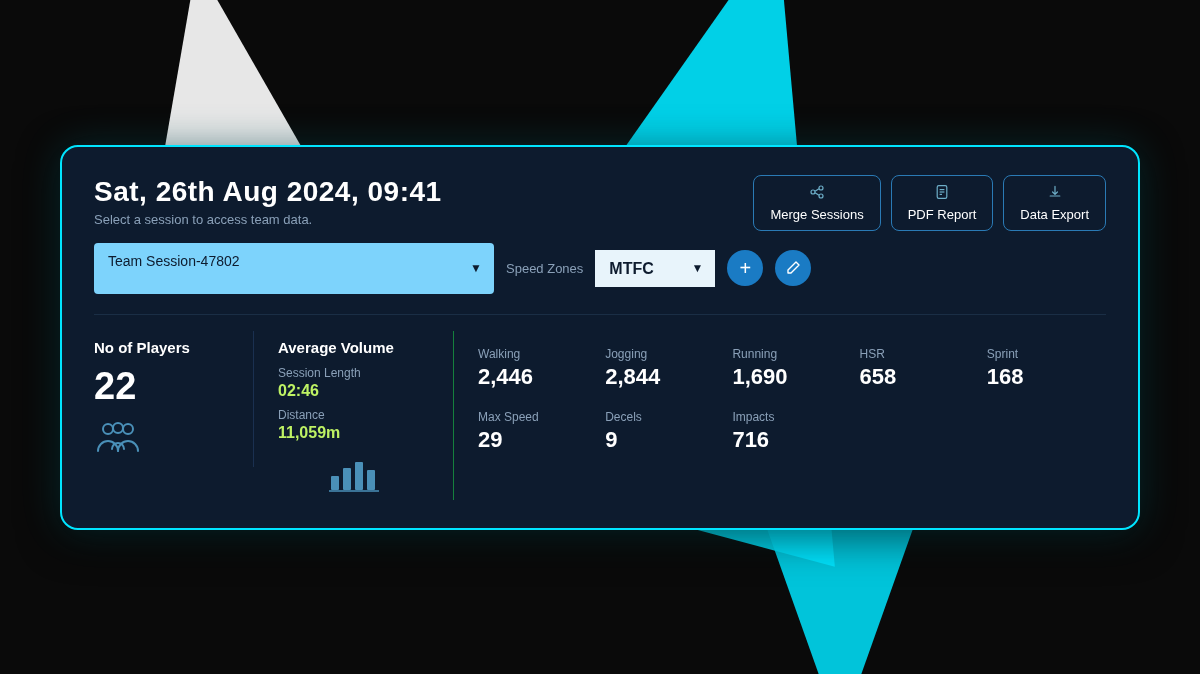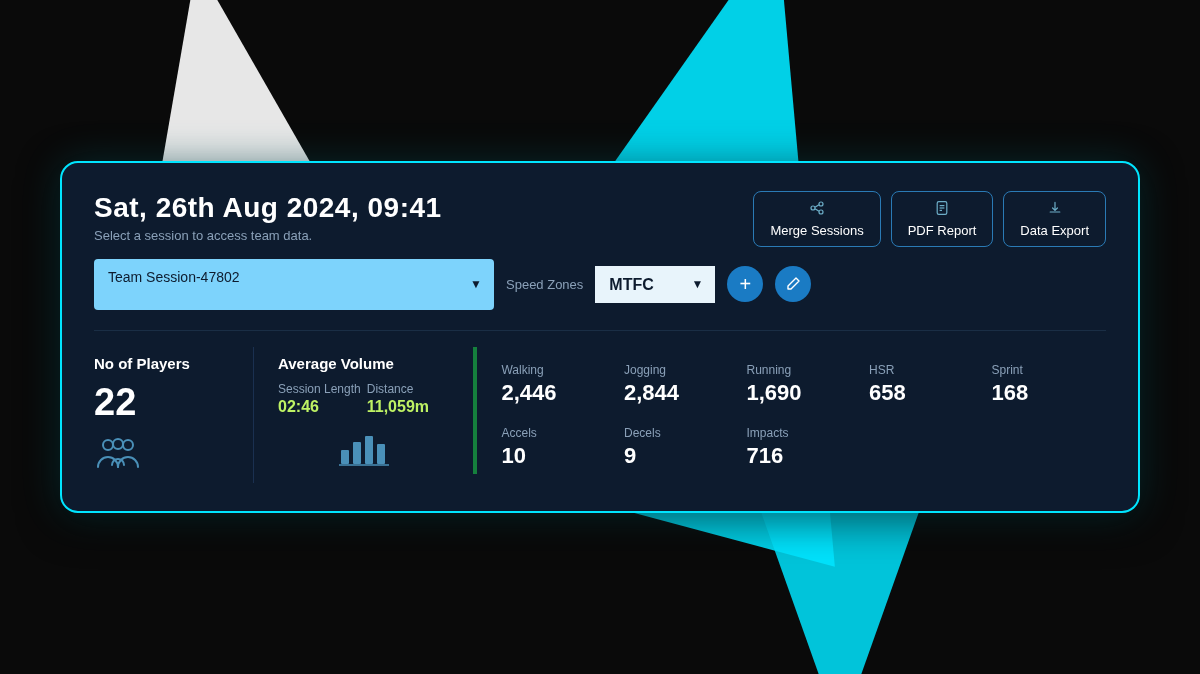--- a/index.html
+++ b/index.html
@@ -216,21 +216,21 @@
       border-right: 1px solid #1a3050;
       min-width: 160px;
     }
 
     .stat-section:last-child {
       border-right: none;
     }
 
     .avg-volume-section {
       padding: 8px 24px 8px 24px;
-      border-right: 4px solid #15803d;
+      border-right: 1px solid #15803d;
       min-width: 200px;
     }
 
     .avg-intensity-section {
       padding: 8px 0 8px 24px;
       flex: 1;
     }
 
     .section-title {
       font-size: 15px;
@@ -247,22 +247,22 @@
       margin-bottom: 12px;
     }
 
     .players-icon {
       margin-top: 4px;
     }
 
     
     .volume-grid {
       display: grid;
-      grid-template-columns: 1fr 1fr;
-      gap: 8px 6px;
+      grid-template-columns: 1fr;
+      gap: 8px 36px;
     }
 
     .vol-label {
       font-size: 12px;
       color: #8aa0b8;
       margin-bottom: 2px;
     }
 
     .vol-value {
       font-size: 16px;
@@ -426,22 +426,22 @@
         <div class="int-item">
           <div class="int-label">HSR</div>
           <div class="int-value">658</div>
         </div>
         <div class="int-item">
           <div class="int-label">Sprint</div>
           <div class="int-value">168</div>
         </div>
 
         <div class="int-item">
-          <div class="int-label">Accels</div>
-          <div class="int-value">10</div>
+          <div class="int-label">Max Speed</div>
+          <div class="int-value">29</div>
         </div>
         <div class="int-item">
           <div class="int-label">Decels</div>
           <div class="int-value">9</div>
         </div>
         <div class="int-item">
           <div class="int-label">Impacts</div>
           <div class="int-value">716</div>
         </div>
         <div class="int-item"></div>

